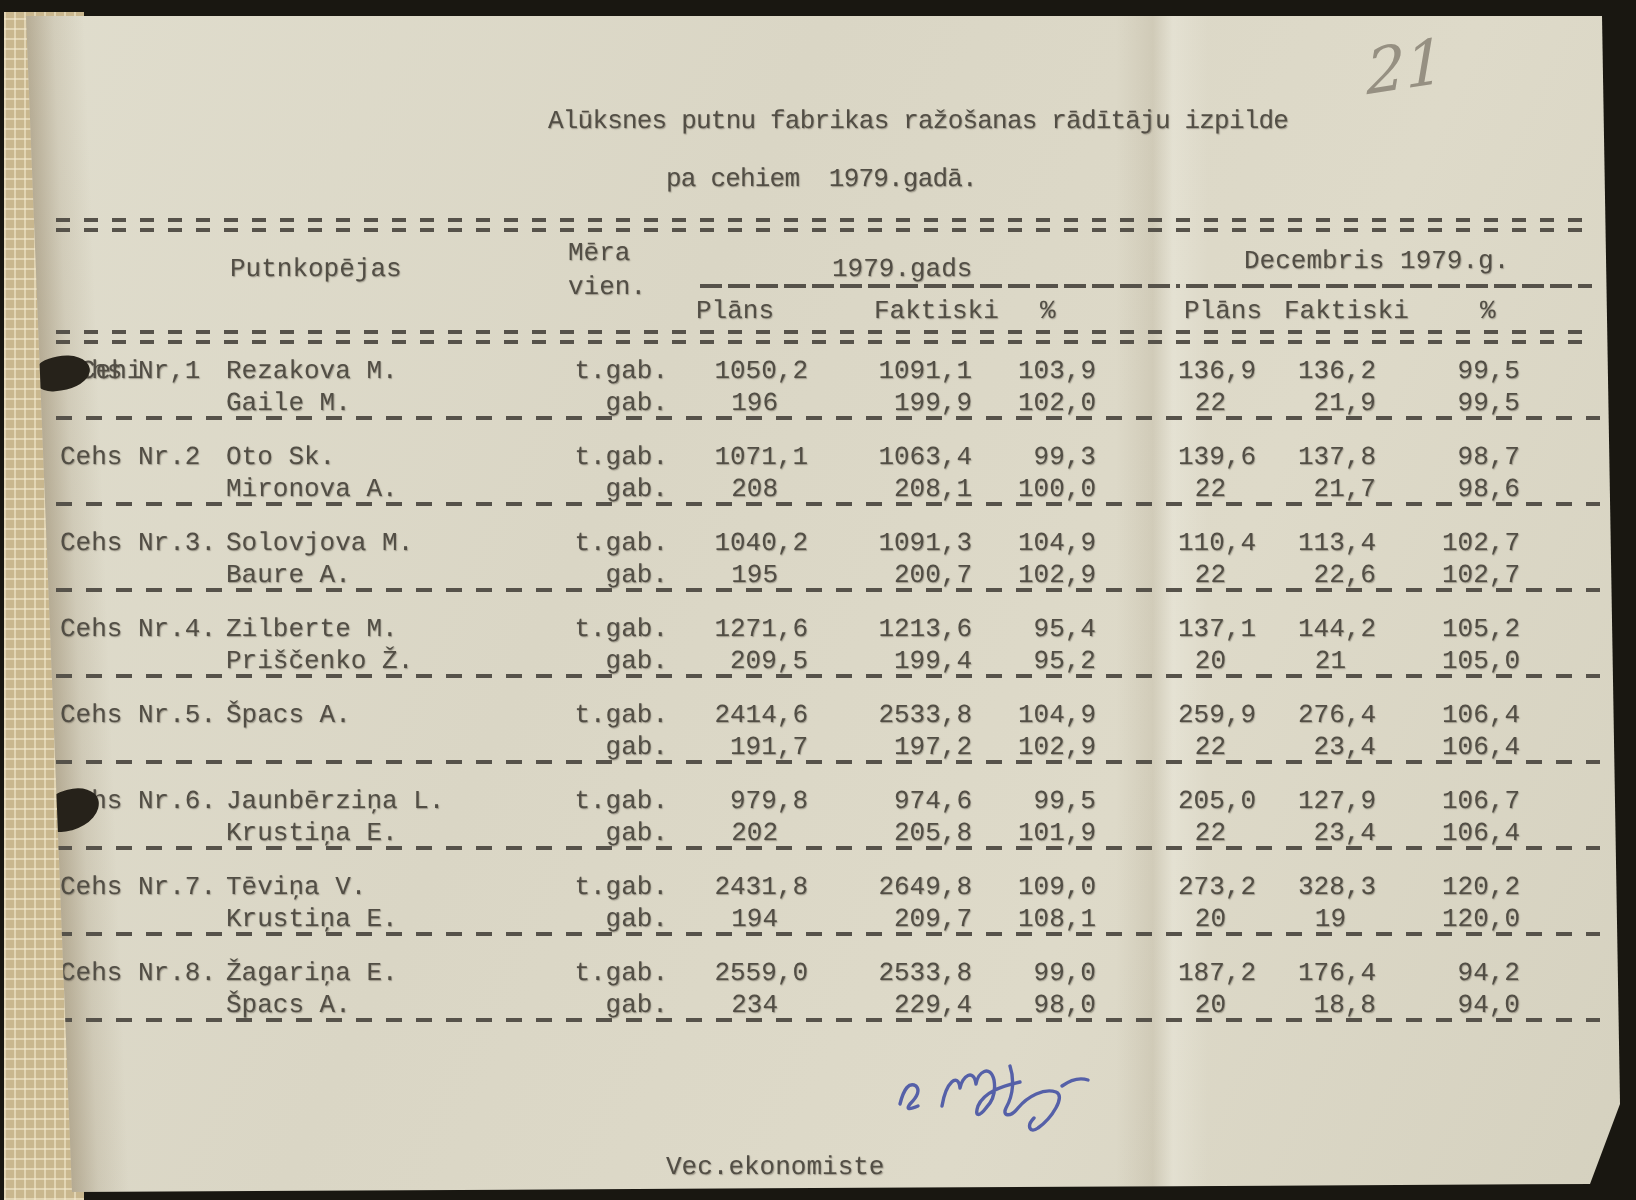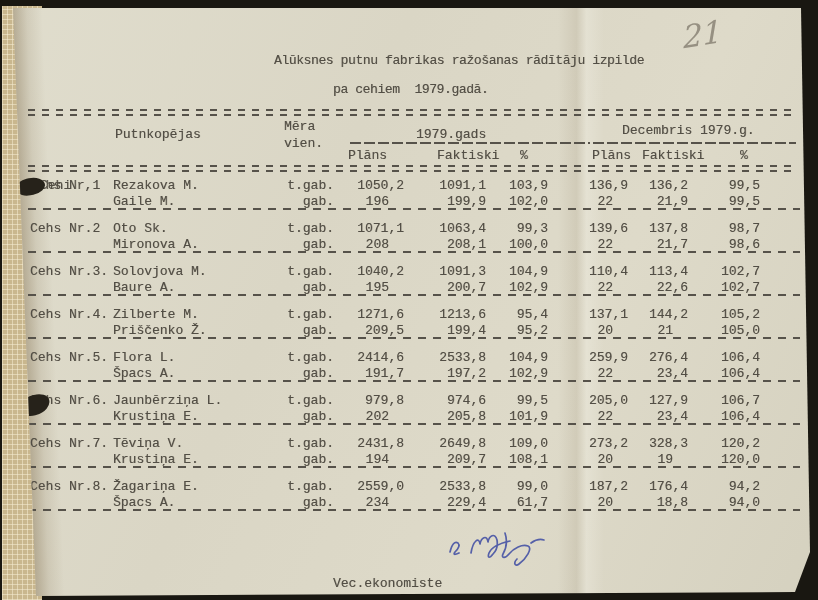--- a/index.html
+++ b/index.html
@@ -272,21 +272,20 @@
             <div class="l2">105,0</div>
           </div>
     <div class="sep"></div>
   </div>
 
   <div class="row-group">
     <div class="cell cehs">
             <div class="l1">Cehs Nr.5.</div>
           </div>
     <div class="cell names">
-            <div class="l1">Flora L.</div>
             <div class="l2">Špacs A.</div>
           </div>
     <div class="cell unit">
             <div class="l1">t.gab.</div>
             <div class="l2">gab.</div>
           </div>
     <div class="cell num p1">
             <div class="l1">2414,6</div>
             <div class="l2">191,7</div>
           </div>
@@ -406,21 +405,21 @@
     <div class="cell num p1">
             <div class="l1">2559,0</div>
             <div class="l2 int">234</div>
           </div>
     <div class="cell num f1">
             <div class="l1">2533,8</div>
             <div class="l2">229,4</div>
           </div>
     <div class="cell num c1">
             <div class="l1">99,0</div>
-            <div class="l2">61,7</div>
+            <div class="l2">98,0</div>
           </div>
     <div class="cell num p2">
             <div class="l1">187,2</div>
             <div class="l2 int">20</div>
           </div>
     <div class="cell num f2">
             <div class="l1">176,4</div>
             <div class="l2">18,8</div>
           </div>
     <div class="cell num c2">

